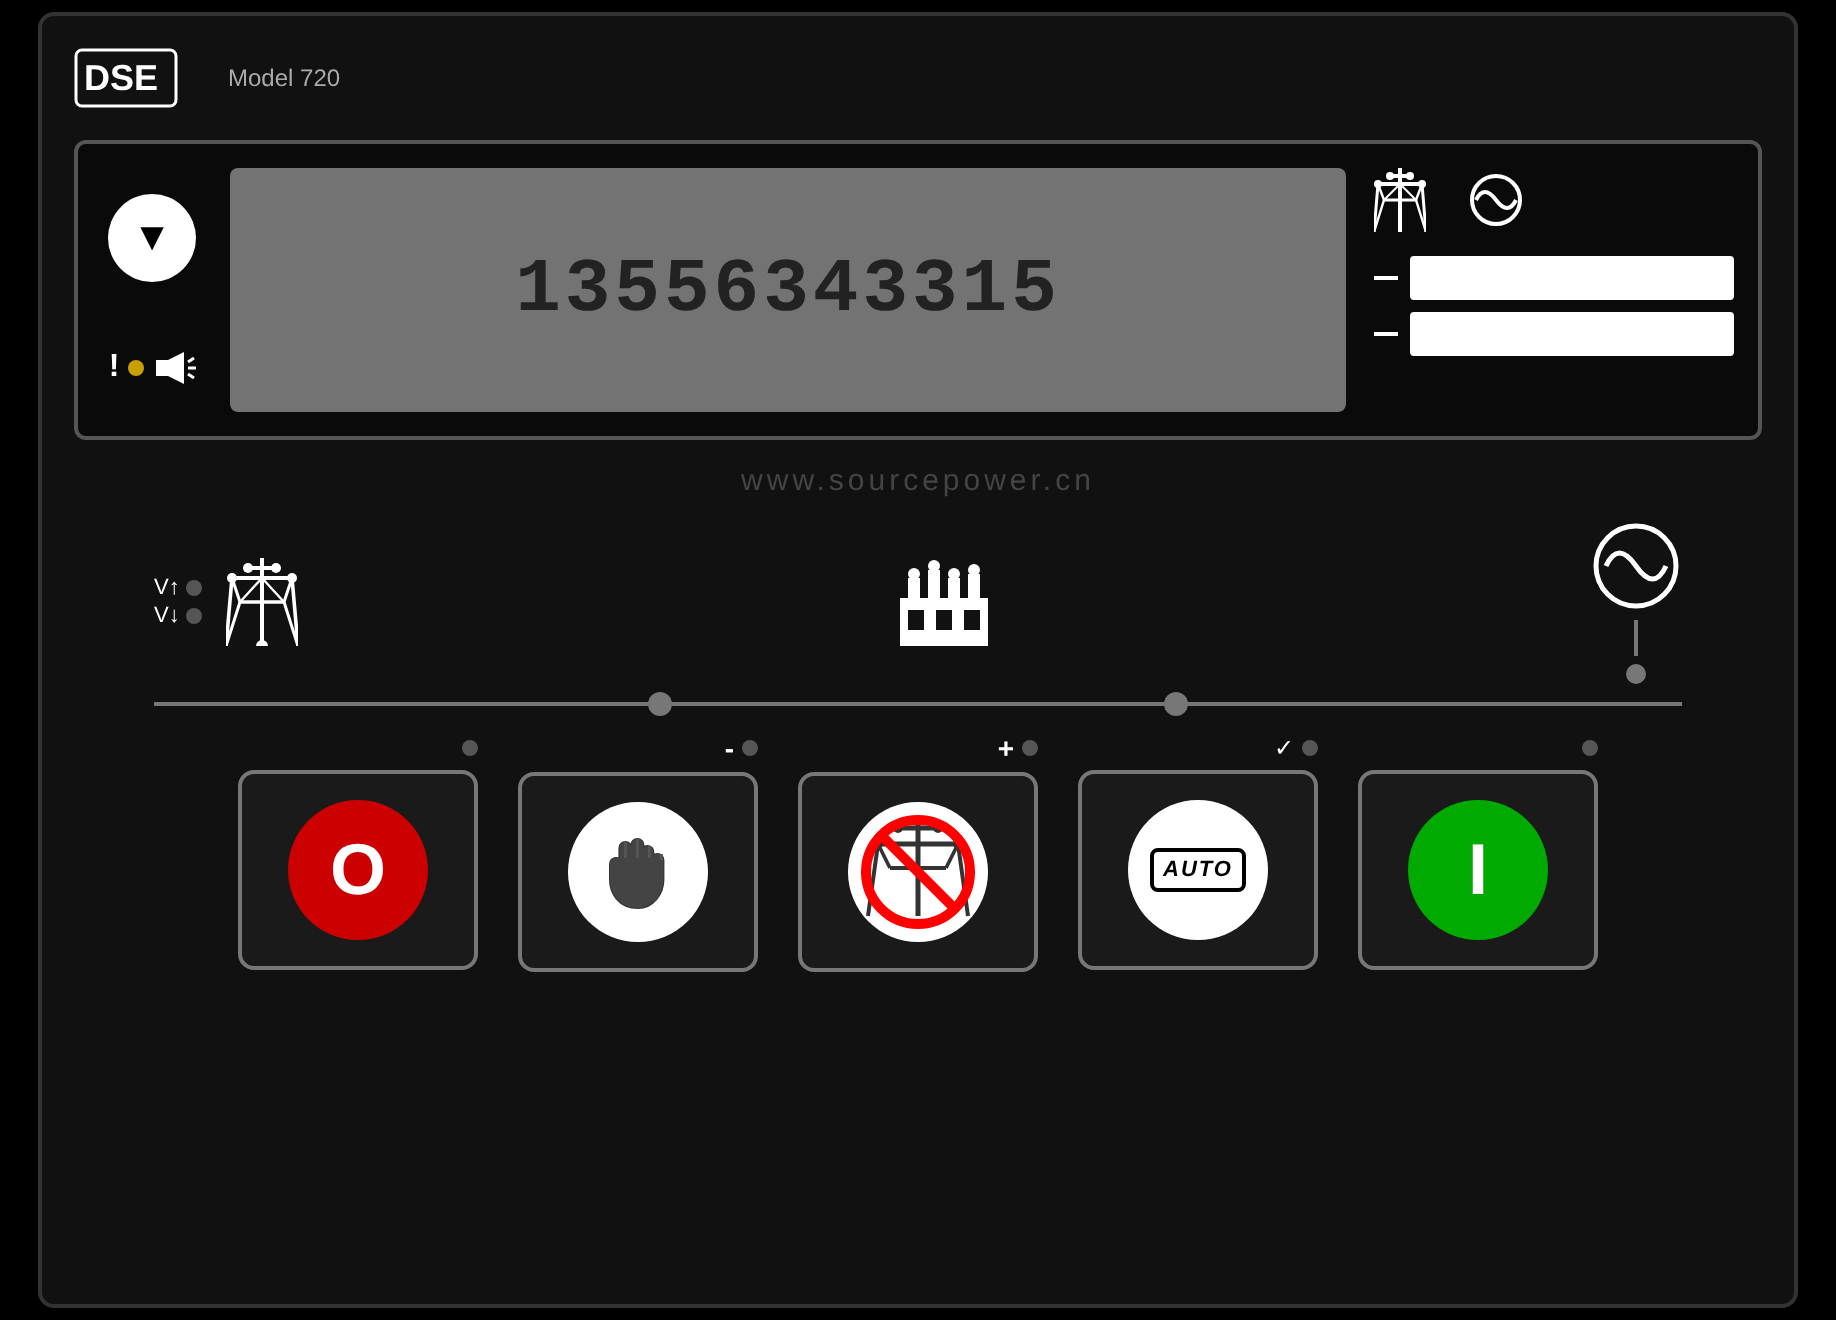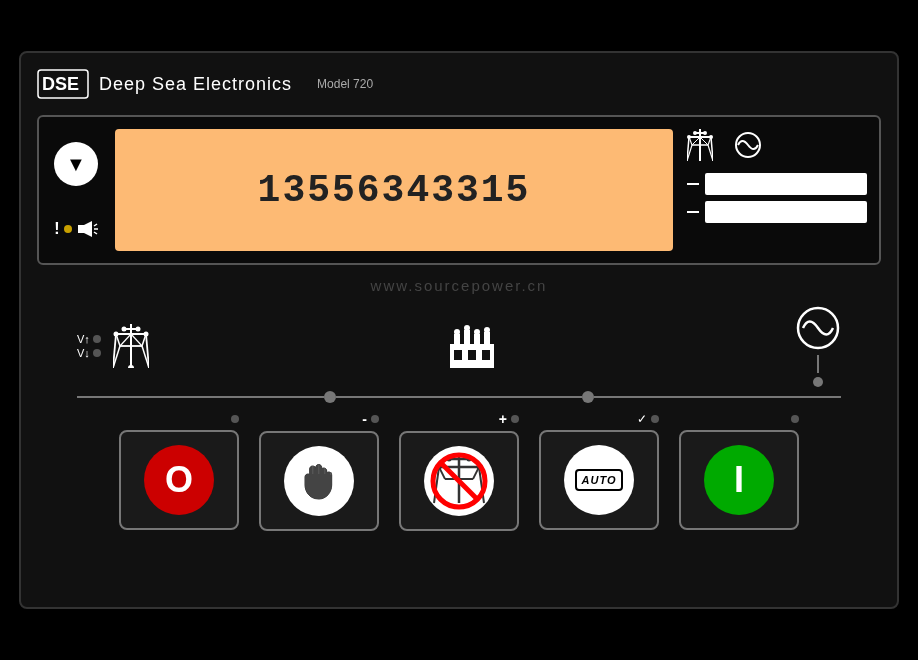--- a/index.html
+++ b/index.html
@@ -9,21 +9,21 @@
       height: 660px;
       display: flex;
       align-items: center;
       justify-content: center;
       font-family: Arial, sans-serif;
       overflow: hidden;
     }
     .panel {
       background: #111;
       width: 880px;
-      height: 558px;
+      height: 648px;
       border: 2px solid #333;
       border-radius: 8px;
       padding: 16px;
       position: relative;
       display: flex;
       flex-direction: column;
       gap: 10px;
     }
     
     .header {
@@ -95,21 +95,21 @@
       height: 8px;
       border-radius: 50%;
       background: #555;
       display: inline-block;
     }
     .led-dot.amber { background: #c8a000; }
 
     
     .lcd-display {
       flex: 1;
-      background: #fdba74;
+      background: #737373;
       border-radius: 4px;
       display: flex;
       align-items: center;
       justify-content: center;
       min-height: 100px;
     }
     .lcd-number {
       font-size: 38px;
       color: #222;
       font-family: 'Courier New', monospace;
@@ -357,21 +357,20 @@
 <body>
 
 <div class="panel">
 
   <div class="header">
 
     <svg class="logo" viewBox="0 0 52 30" fill="none" xmlns="http://www.w3.org/2000/svg">
       <rect x="1" y="1" width="50" height="28" rx="3" stroke="#fff" stroke-width="1.5" fill="none"></rect>
       <text x="5" y="21" font-size="18" fill="#fff" font-family="Arial" font-weight="bold">DSE</text>
     </svg>
-    <span class="brand-name">Deep Sea Electronics</span>
     <span class="model-label">Model 720</span>
   </div>
 
   <div class="top-section">
 
     <div class="left-indicators">
       <div class="down-arrow-btn"></div>
       <div class="warning-icons">
         <span class="exclaim">!</span>
         <span class="led-dot amber"></span>

